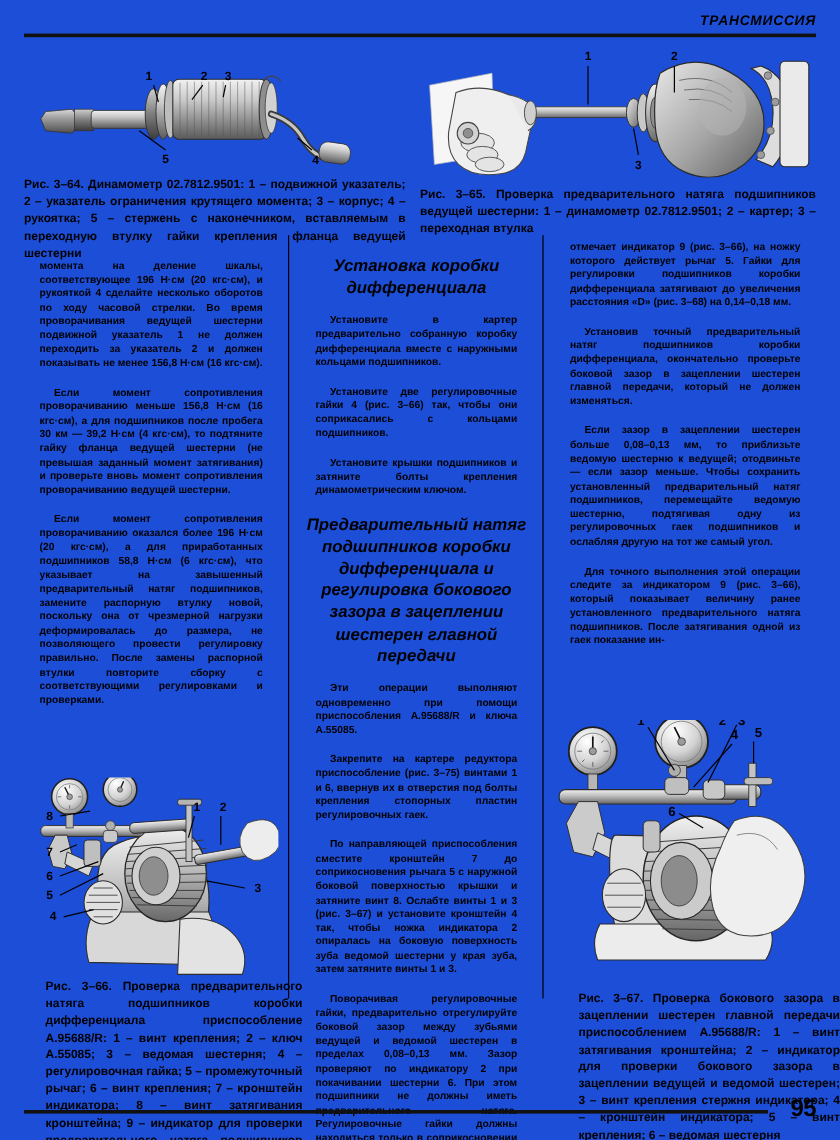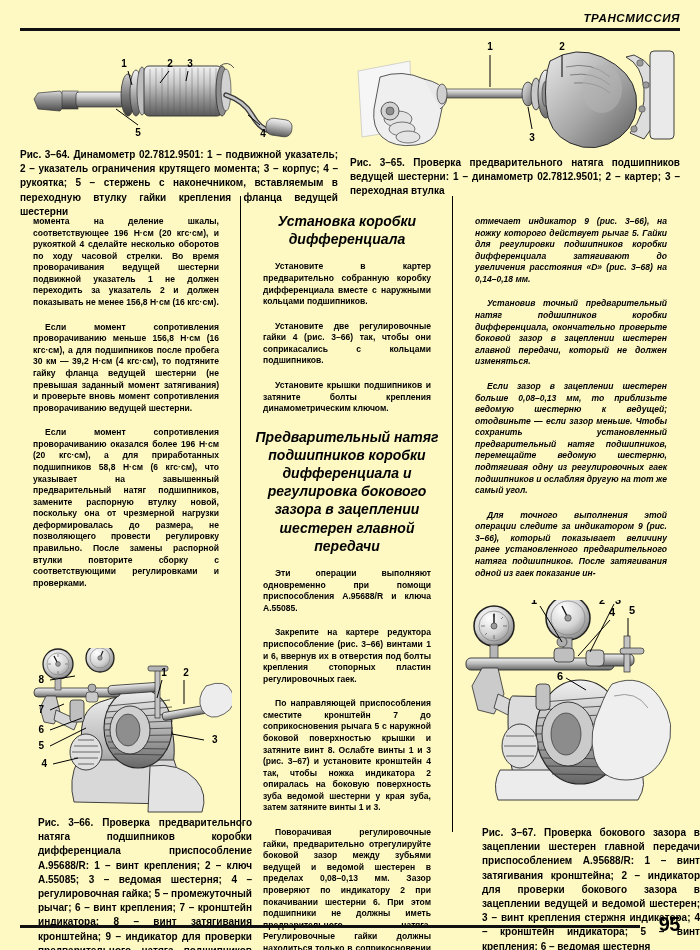--- a/index.html
+++ b/index.html
@@ -13,21 +13,21 @@
     font-family: "Liberation Sans", sans-serif;
     color: #000;
     position: relative;
     overflow: hidden;
   }
   .page {
     position: absolute;
     left: 0; top: 0;
     width: 700px;
     height: 950px;
-    background: #fef9c3;
+    background: #1d4ed8;
   }
 
   
   .header {
     position: absolute;
     left: 20px;
     top: 8px;
     width: 660px;
     text-align: right;
   }
@@ -116,21 +116,21 @@
     margin: 9px 0 6px 0;
     font-size: 14px;
     font-weight: bold;
     font-style: italic;
     text-align: center;
     line-height: 1.3;
     text-indent: 0;
   }
   .col-1 { left: 20px;  top: 203px; width: 212px; }
   .col-2 { left: 250px; top: 203px; width: 194px; }
-  .col-3 { left: 462px; top: 203px; width: 218px; font-style: italic; }
+  .col-3 { left: 462px; top: 187px; width: 218px; }
 
   
   .fig-3-66 {
     position: absolute;
     left: 20px;
     top: 648px;
     width: 212px;
     height: 165px;
   }
   .fig-3-67 {
@@ -333,21 +333,21 @@
     <p>Если момент сопротивления проворачиванию оказался более 196 Н·см (20 кгс·см), а для приработанных подшипников 58,8 Н·см (6 кгс·см), что указывает на завышенный предварительный натяг подшипников, замените распорную втулку новой, поскольку она от чрезмерной нагрузки деформировалась до размера, не позволяющего провести регулировку правильно. После замены распорной втулки повторите сборку с соответствующими регулировками и проверками.</p>
   </div>
 
   <div class="col col-2">
     <h3>Установка коробки дифференциала</h3>
     <p>Установите в картер предварительно собранную коробку дифференциала вместе с наружными кольцами подшипников.</p>
     <p>Установите две регулировочные гайки 4 (рис. 3–66) так, чтобы они соприкасались с кольцами подшипников.</p>
     <p>Установите крышки подшипников и затяните болты крепления динамометрическим ключом.</p>
     <h3>Предварительный натяг подшипников коробки дифференциала и регулировка бокового зазора в зацеплении шестерен главной передачи</h3>
     <p>Эти операции выполняют одновременно при помощи приспособления А.95688/R и ключа А.55085.</p>
-    <p>Закрепите на картере редуктора приспособление (рис. 3–66) винтами 1 и 6, ввернув их в отверстия под болты крепления стопорных пластин регулировочных гаек.</p>
+    <p>Закрепите на картере редуктора приспособление (рис. 3–75) винтами 1 и 6, ввернув их в отверстия под болты крепления стопорных пластин регулировочных гаек.</p>
     <p>По направляющей приспособления сместите кронштейн 7 до соприкосновения рычага 5 с наружной боковой поверхностью крышки и затяните винт 8. Ослабте винты 1 и 3 (рис. 3–67) и установите кронштейн 4 так, чтобы ножка индикатора 2 опиралась на боковую поверхность зуба ведомой шестерни у края зуба, затем затяните винты 1 и 3.</p>
     <p>Поворачивая регулировочные гайки, предварительно отрегулируйте боковой зазор между зубьями ведущей и ведомой шестерен в пределах 0,08–0,13 мм. Зазор проверяют по индикатору 2 при покачивании шестерни 6. При этом подшипники не должны иметь предварительного натяга. Регулировочные гайки должны находиться только в соприкосновении с подшипниками, в противном случае нарушается правильность измерения предварительного натяга.</p>
   </div>
 
   <div class="col col-3">
     <p class="noindent">отмечает индикатор 9 (рис. 3–66), на ножку которого действует рычаг 5. Гайки для регулировки подшипников коробки дифференциала затягивают до увеличения расстояния «D» (рис. 3–68) на 0,14–0,18 мм.</p>
     <p>Установив точный предварительный натяг подшипников коробки дифференциала, окончательно проверьте боковой зазор в зацеплении шестерен главной передачи, который не должен изменяться.</p>
     <p>Если зазор в зацеплении шестерен больше 0,08–0,13 мм, то приблизьте ведомую шестерню к ведущей; отодвиньте — если зазор меньше. Чтобы сохранить установленный предварительный натяг подшипников, перемещайте ведомую шестерню, подтягивая одну из регулировочных гаек подшипников и ослабляя другую на тот же самый угол.</p>
     <p>Для точного выполнения этой операции следите за индикатором 9 (рис. 3–66), который показывает величину ранее установленного предварительного натяга подшипников. После затягивания одной из гаек показание ин-</p>
   </div>

